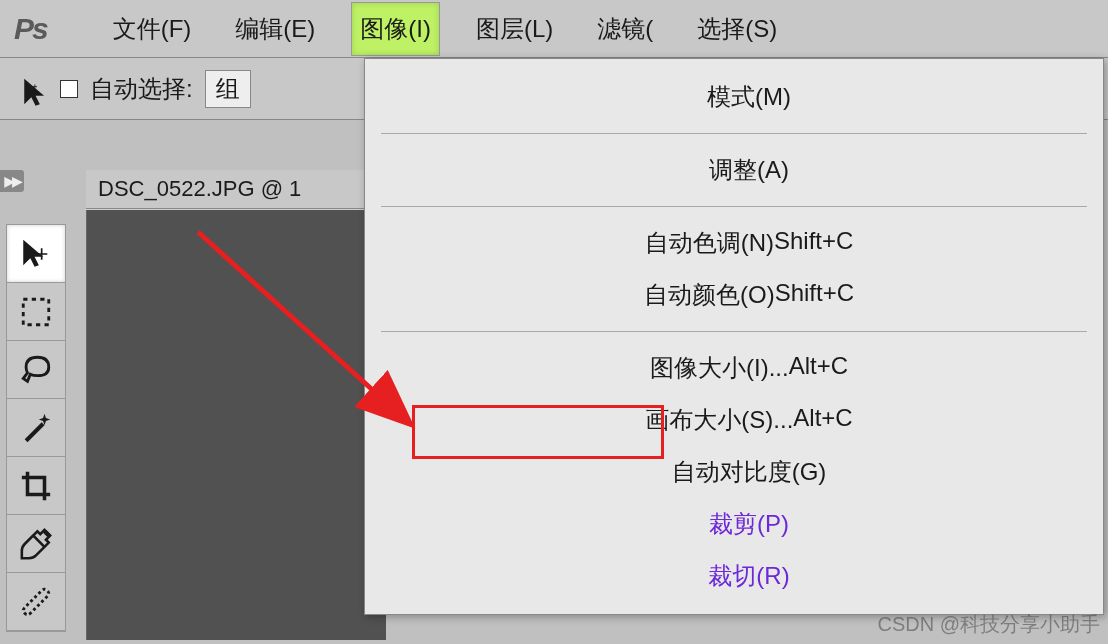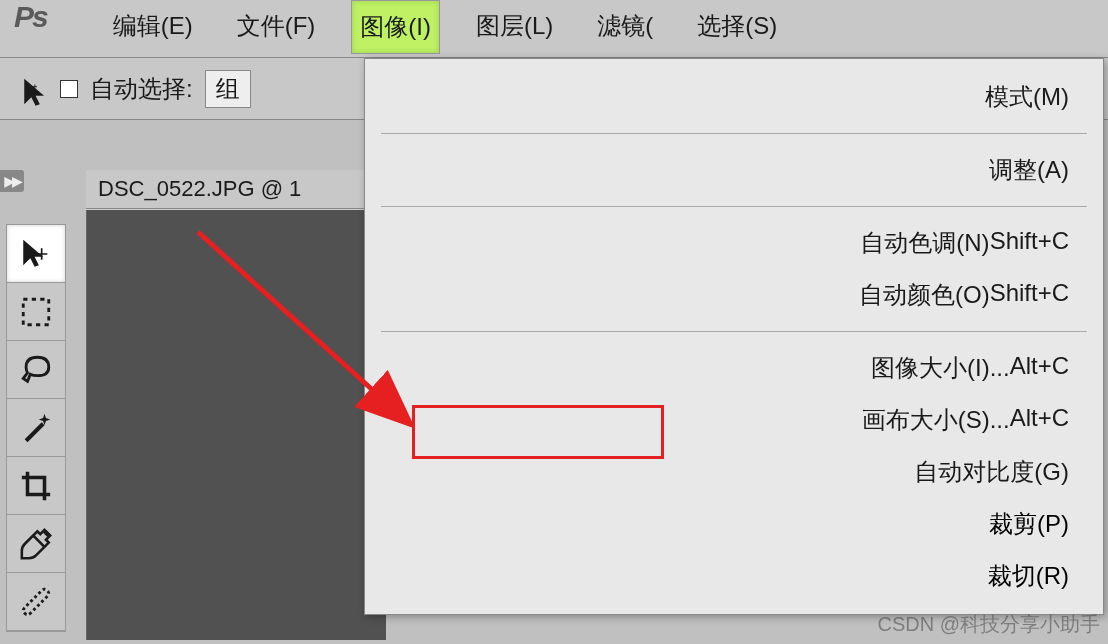--- a/index.html
+++ b/index.html
@@ -10,21 +10,21 @@
       font-family: "Microsoft YaHei", "SimSun", sans-serif;
       font-size: 24px;
       color: #1a1a1a;
       overflow: hidden;
       position: relative;
       filter: blur(0.3px);
     }
     
     .topbar {
       display: flex;
-      align-items: flex-start;
+      align-items: center;
       height: 58px;
       padding-left: 14px;
       background: #c8c8c8;
       border-bottom: 1px solid #888;
       gap: 28px;
     }
     
     .ps-logo {
       font-family: "Arial Black", Arial, sans-serif;
       font-size: 30px;
@@ -141,26 +141,26 @@
       left: 364px;
       top: 58px;
       width: 740px;
       background: #e8e8e8;
       border: 1px solid #888;
       box-shadow: 2px 2px 8px rgba(0,0,0,0.3);
       padding: 12px 0;
     }
     .menu-row {
       display: flex;
-      justify-content: flex-end;
+      justify-content: center;
       padding: 10px 34px 10px 64px;
       cursor: pointer;
       white-space: nowrap;
     }
-    .menu-row.disabled { color: #000000; }
+    .menu-row.disabled { color: #6d28d9; }
     .sep {
       border-top: 1px solid #aaa;
       margin: 10px 16px;
     }
     .highlight-box {
       position: absolute;
       left: 412px;
       top: 405px;
       width: 252px;
       height: 54px;
@@ -184,22 +184,22 @@
       font-size: 20px;
       color: rgba(60,60,60,0.5);
       font-family: Arial, sans-serif;
     }
   </style>
 </head>
 <body>
 
 <div class="topbar">
   <span class="ps-logo">Ps</span>
+  <span class="menu-item">文件(F)</span>
   <span class="menu-item">编辑(E)</span>
-  <span class="menu-item">文件(F)</span>
   <span class="menu-item open">图像(I)</span>
   <span class="menu-item">图层(L)</span>
   <span class="menu-item">滤镜(</span>
   <span class="menu-item">选择(S)</span>
 </div>
 
 <div class="options-bar">
   <svg class="move-tool-icon" width="34" height="34" viewBox="0 0 24 24">
     <path d="M3 2 L3 20 L8 15 L11 21 L14 20 L11 14 L17 14 Z" fill="#1a1a1a"></path>
     <path d="M15 7 L19 7 M17 5 L17 9 M15 11 L19 11 M17 9 L17 13" stroke="#1a1a1a" stroke-width="0"></path>

